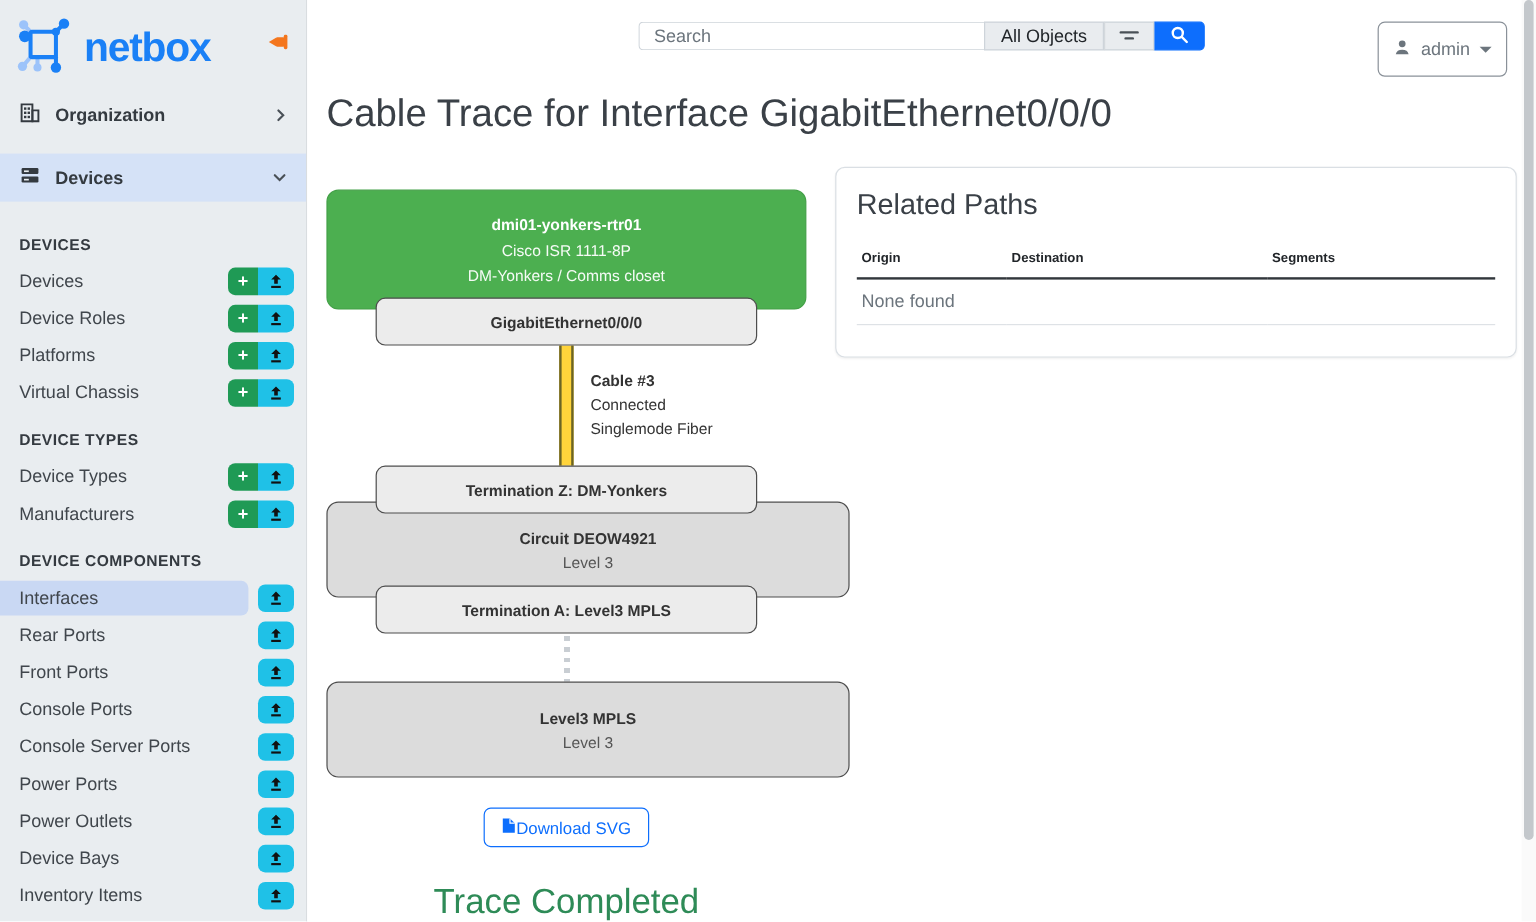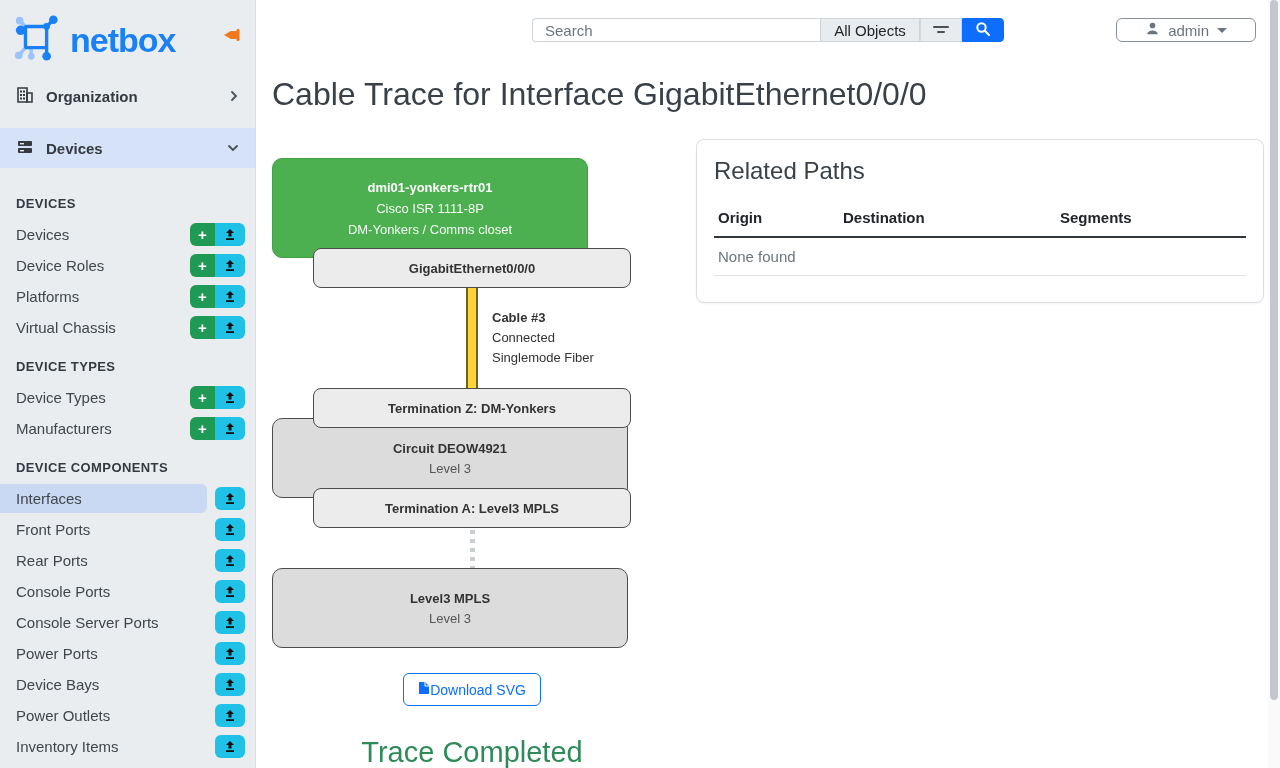--- a/index.html
+++ b/index.html
@@ -43,40 +43,40 @@
   .search-input { flex:1; border:1px solid #ced4da; border-right:0; border-radius:4px 0 0 4px;
                   padding:0 12px; font-size:15px; color:#212529; font-family:inherit; outline:none; }
   .search-input::placeholder { color:#6c757d; }
   .scope { width:100px; background:#e9ecef; border:1px solid #ced4da; display:flex;
            align-items:center; justify-content:center; font-size:15px; color:#212529; cursor:pointer; }
   .filter-btn { width:42px; background:#e9ecef; border:1px solid #ced4da; border-left:1px solid #d4d9dd;
                 display:flex; align-items:center; justify-content:center; cursor:pointer; }
   .search-btn { width:42px; background:#0d6efd; border:1px solid #0d6efd; border-radius:0 4px 4px 0;
                 display:flex; align-items:center; justify-content:center; cursor:pointer; }
 
-  .user-btn { position:absolute; right:24px; top:18px; height:24px; display:flex; align-items:center;
-              gap:8px; padding:0 28px; border:1px solid #8a9199; border-radius:6px; color:#6c757d;
+  .user-btn { position:absolute; right:24px; top:18px; height:46px; display:flex; align-items:center;
+              gap:8px; padding:0 12px; border:1px solid #8a9199; border-radius:6px; color:#6c757d;
               font-size:15px; background:#fff; cursor:pointer; }
   .caret-down { width:0; height:0; border-left:5px solid transparent; border-right:5px solid transparent;
                 border-top:5px solid #6c757d; }
 
   .page-title { font-size:32px; font-weight:400; color:#3a4047; margin:6px 0 0 16px; }
 
   .content-row { display:flex; align-items:flex-start; gap:24px; margin:26px 16px 0 16px; }
   .trace-col { width:400px; flex:none; padding-top:19px; }
   .diagram { position:relative; width:400px; height:490px; }
   .node { position:absolute; display:flex; flex-direction:column; align-items:center;
           justify-content:center; text-align:center; }
-  .green-box { left:0; top:0; width:316px; height:100px; background:#4caf50;
+  .green-box { left:0; top:0; width:400px; height:100px; background:#4caf50;
                border:1px solid #43a047; border-radius:10px; gap:6px; cursor:pointer; }
   .green-box .t1 { color:#fff; font-weight:bold; font-size:13px; }
   .green-box .t2 { color:rgba(255,255,255,.95); font-size:13px; }
   .term-box { left:41px; width:318px; height:40px; background:#ececec; border:1.5px solid #4d4d4d;
               border-radius:8px; z-index:3; font-size:13px; font-weight:bold; color:#333; cursor:pointer; }
-  .circuit-box { left:0; width:356px; height:80px; background:#dcdcdc; border:1.5px solid #4d4d4d;
+  .circuit-box { left:0; width:436px; height:80px; background:#dcdcdc; border:1.5px solid #4d4d4d;
                  border-radius:10px; z-index:1; gap:5px; cursor:pointer; }
   .circuit-box .t1 { font-size:13px; font-weight:bold; color:#333; }
   .circuit-box .t2 { font-size:13px; color:#555; }
   .cable-line { position:absolute; left:194px; top:130px; width:12px; height:100px;
                 background:#ffd43b; border-left:2px solid #6b6425; border-right:2px solid #6b6425; }
   .cable-info { position:absolute; left:220px; top:150px; text-align:left; font-size:13px;
                 color:#333; line-height:20px; cursor:pointer; }
   .cable-info .t1 { font-weight:bold; }
   .dotted-line { position:absolute; left:198px; top:372px; width:5px; height:38px;
                  background:repeating-linear-gradient(#c9ced3 0 4px, transparent 4px 9px); }
@@ -85,21 +85,21 @@
   .dl-btn { display:inline-flex; align-items:center; gap:0; border:1px solid #0d6efd;
             background:#fff; color:#0d6efd; font-size:14px; font-family:inherit; border-radius:6px;
             padding:7px 14px; cursor:pointer; }
   .trace-status { width:400px; text-align:center; margin-top:30px; font-size:29px; color:#2e8b57; }
 
   
   .card { flex:1; border:1px solid #dadfe4; border-radius:8px; box-shadow:0 1px 2px rgba(0,0,0,.06);
           padding:17px 17px 26px 17px; background:#fff; }
   .card-title { font-size:24px; font-weight:400; color:#3a4047; margin-bottom:20px; }
   .paths-table { width:100%; border-collapse:collapse; font-size:15px; }
-  .paths-table th { text-align:left; font-size:15px; color:#212529; padding:4px 0 10px 4px;
+  .paths-table th { text-align:left; font-size:11px; color:#212529; padding:4px 0 10px 4px;
                     border-bottom:2px solid #32373c; }
   .paths-table td { color:#6c757d; padding:10px 0 10px 4px; border-bottom:1px solid #dee2e6; }
 
   
   .scrollbar { position:absolute; right:0; top:0; width:12px; height:768px; background:#fafafa; }
   .scroll-thumb { position:absolute; left:2px; top:0; width:8px; height:700px;
                   background:#c4c8cc; border-radius:4px; }
 </style>
 </head>
 <body>
@@ -265,42 +265,42 @@
     <span class="item-btns">
       <button class="btn-up solo">
           <svg width="12" height="13" viewBox="0 0 12 13">
             <path d="M6 1 L10 5 H7.5 V8.5 H4.5 V5 H2 Z" fill="#111"></path>
             <rect x="2" y="10.2" width="8" height="1.8" fill="#111"></rect>
           </svg>
         </button>
     </span>
   </div>
   <div class="side-item">
+    <span class="lbl">Rear Ports</span>
+    <span class="item-btns">
+      <button class="btn-up solo">
+          <svg width="12" height="13" viewBox="0 0 12 13">
+            <path d="M6 1 L10 5 H7.5 V8.5 H4.5 V5 H2 Z" fill="#111"></path>
+            <rect x="2" y="10.2" width="8" height="1.8" fill="#111"></rect>
+          </svg>
+        </button>
+    </span>
+  </div>
+  <div class="side-item">
     <span class="lbl">Front Ports</span>
     <span class="item-btns">
       <button class="btn-up solo">
           <svg width="12" height="13" viewBox="0 0 12 13">
             <path d="M6 1 L10 5 H7.5 V8.5 H4.5 V5 H2 Z" fill="#111"></path>
             <rect x="2" y="10.2" width="8" height="1.8" fill="#111"></rect>
           </svg>
         </button>
     </span>
   </div>
   <div class="side-item">
-    <span class="lbl">Rear Ports</span>
-    <span class="item-btns">
-      <button class="btn-up solo">
-          <svg width="12" height="13" viewBox="0 0 12 13">
-            <path d="M6 1 L10 5 H7.5 V8.5 H4.5 V5 H2 Z" fill="#111"></path>
-            <rect x="2" y="10.2" width="8" height="1.8" fill="#111"></rect>
-          </svg>
-        </button>
-    </span>
-  </div>
-  <div class="side-item">
     <span class="lbl">Console Ports</span>
     <span class="item-btns">
       <button class="btn-up solo">
           <svg width="12" height="13" viewBox="0 0 12 13">
             <path d="M6 1 L10 5 H7.5 V8.5 H4.5 V5 H2 Z" fill="#111"></path>
             <rect x="2" y="10.2" width="8" height="1.8" fill="#111"></rect>
           </svg>
         </button>
     </span>
   </div>
@@ -320,32 +320,32 @@
     <span class="item-btns">
       <button class="btn-up solo">
           <svg width="12" height="13" viewBox="0 0 12 13">
             <path d="M6 1 L10 5 H7.5 V8.5 H4.5 V5 H2 Z" fill="#111"></path>
             <rect x="2" y="10.2" width="8" height="1.8" fill="#111"></rect>
           </svg>
         </button>
     </span>
   </div>
   <div class="side-item">
+    <span class="lbl">Power Outlets</span>
+    <span class="item-btns">
+      <button class="btn-up solo">
+          <svg width="12" height="13" viewBox="0 0 12 13">
+            <path d="M6 1 L10 5 H7.5 V8.5 H4.5 V5 H2 Z" fill="#111"></path>
+            <rect x="2" y="10.2" width="8" height="1.8" fill="#111"></rect>
+          </svg>
+        </button>
+    </span>
+  </div>
+  <div class="side-item">
     <span class="lbl">Device Bays</span>
-    <span class="item-btns">
-      <button class="btn-up solo">
-          <svg width="12" height="13" viewBox="0 0 12 13">
-            <path d="M6 1 L10 5 H7.5 V8.5 H4.5 V5 H2 Z" fill="#111"></path>
-            <rect x="2" y="10.2" width="8" height="1.8" fill="#111"></rect>
-          </svg>
-        </button>
-    </span>
-  </div>
-  <div class="side-item">
-    <span class="lbl">Power Outlets</span>
     <span class="item-btns">
       <button class="btn-up solo">
           <svg width="12" height="13" viewBox="0 0 12 13">
             <path d="M6 1 L10 5 H7.5 V8.5 H4.5 V5 H2 Z" fill="#111"></path>
             <rect x="2" y="10.2" width="8" height="1.8" fill="#111"></rect>
           </svg>
         </button>
     </span>
   </div>
   <div class="side-item">

